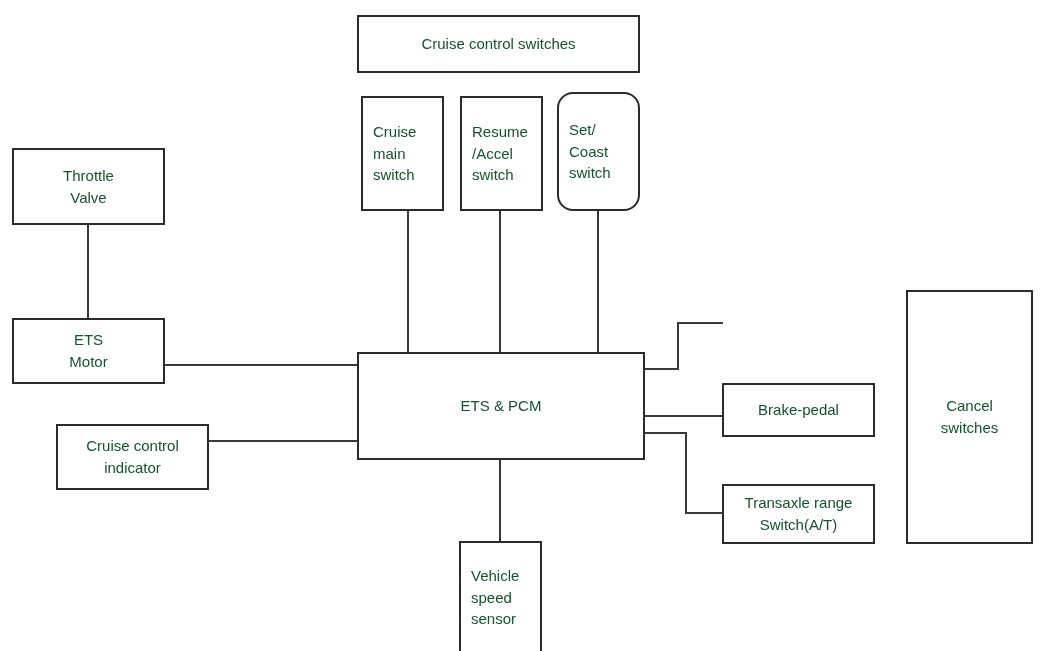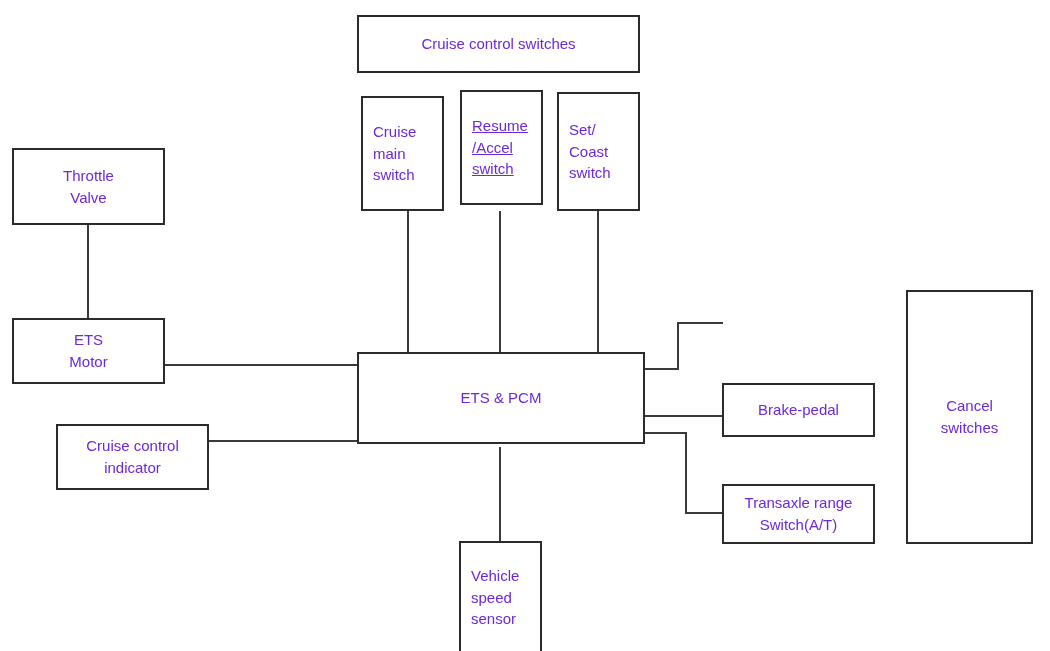--- a/index.html
+++ b/index.html
@@ -13,21 +13,21 @@
     height: 651px;
     background: #ffffff;
     font-family: "Liberation Sans", sans-serif;
     overflow: hidden;
   }
   .node {
     position: absolute;
     box-sizing: border-box;
     background: #ffffff;
     border: 2px solid #2b2b2b;
-    color: #6d28d9;
+    color: #14532d;
     font-size: 15px;
     line-height: 1.45;
     display: flex;
     align-items: center;
     z-index: 2;
   }
   .node .label {
     width: 100%;
     padding: 0 10px;
     white-space: pre-line;
@@ -76,48 +76,48 @@
   <div class="node center-text" style="left:357px; top:15px; width:283px; height:58px;">
     <span class="label">Cruise control switches</span>
   </div>
 
   <div class="node left-text" style="left:361px; top:96px; width:83px; height:115px;">
     <span class="label">Cruise
 main
 switch</span>
   </div>
 
-  <div class="node left-text" style="left:460px; top:90px; width:83px; height:115px;text-decoration:underline;">
+  <div class="node left-text" style="left:460px; top:96px; width:83px; height:115px;">
     <span class="label">Resume
 /Accel
 switch</span>
   </div>
 
-  <div class="node left-text" style="left:557px; top:92px; width:83px; height:119px;">
+  <div class="node left-text" style="left:557px; top:92px; width:83px; height:119px;border-radius:16px;">
     <span class="label">Set/
 Coast
 switch</span>
   </div>
 
   <div class="node center-text" style="left:12px; top:148px; width:153px; height:77px;">
     <span class="label">Throttle
 Valve</span>
   </div>
 
   <div class="node center-text" style="left:12px; top:318px; width:153px; height:66px;">
     <span class="label">ETS
 Motor</span>
   </div>
 
   <div class="node center-text" style="left:12px; top:424px; width:153px; height:66px;margin-left:44px;">
     <span class="label">Cruise control
 indicator</span>
   </div>
 
-  <div class="node center-text" style="left:357px; top:352px; width:288px; height:92px;">
+  <div class="node center-text" style="left:357px; top:352px; width:288px; height:108px;">
     <span class="label">ETS &amp; PCM</span>
   </div>
 
 
   <div class="node center-text" style="left:722px; top:383px; width:153px; height:54px;">
     <span class="label">Brake-pedal</span>
   </div>
 
   <div class="node center-text" style="left:722px; top:484px; width:153px; height:60px;">
     <span class="label">Transaxle range

